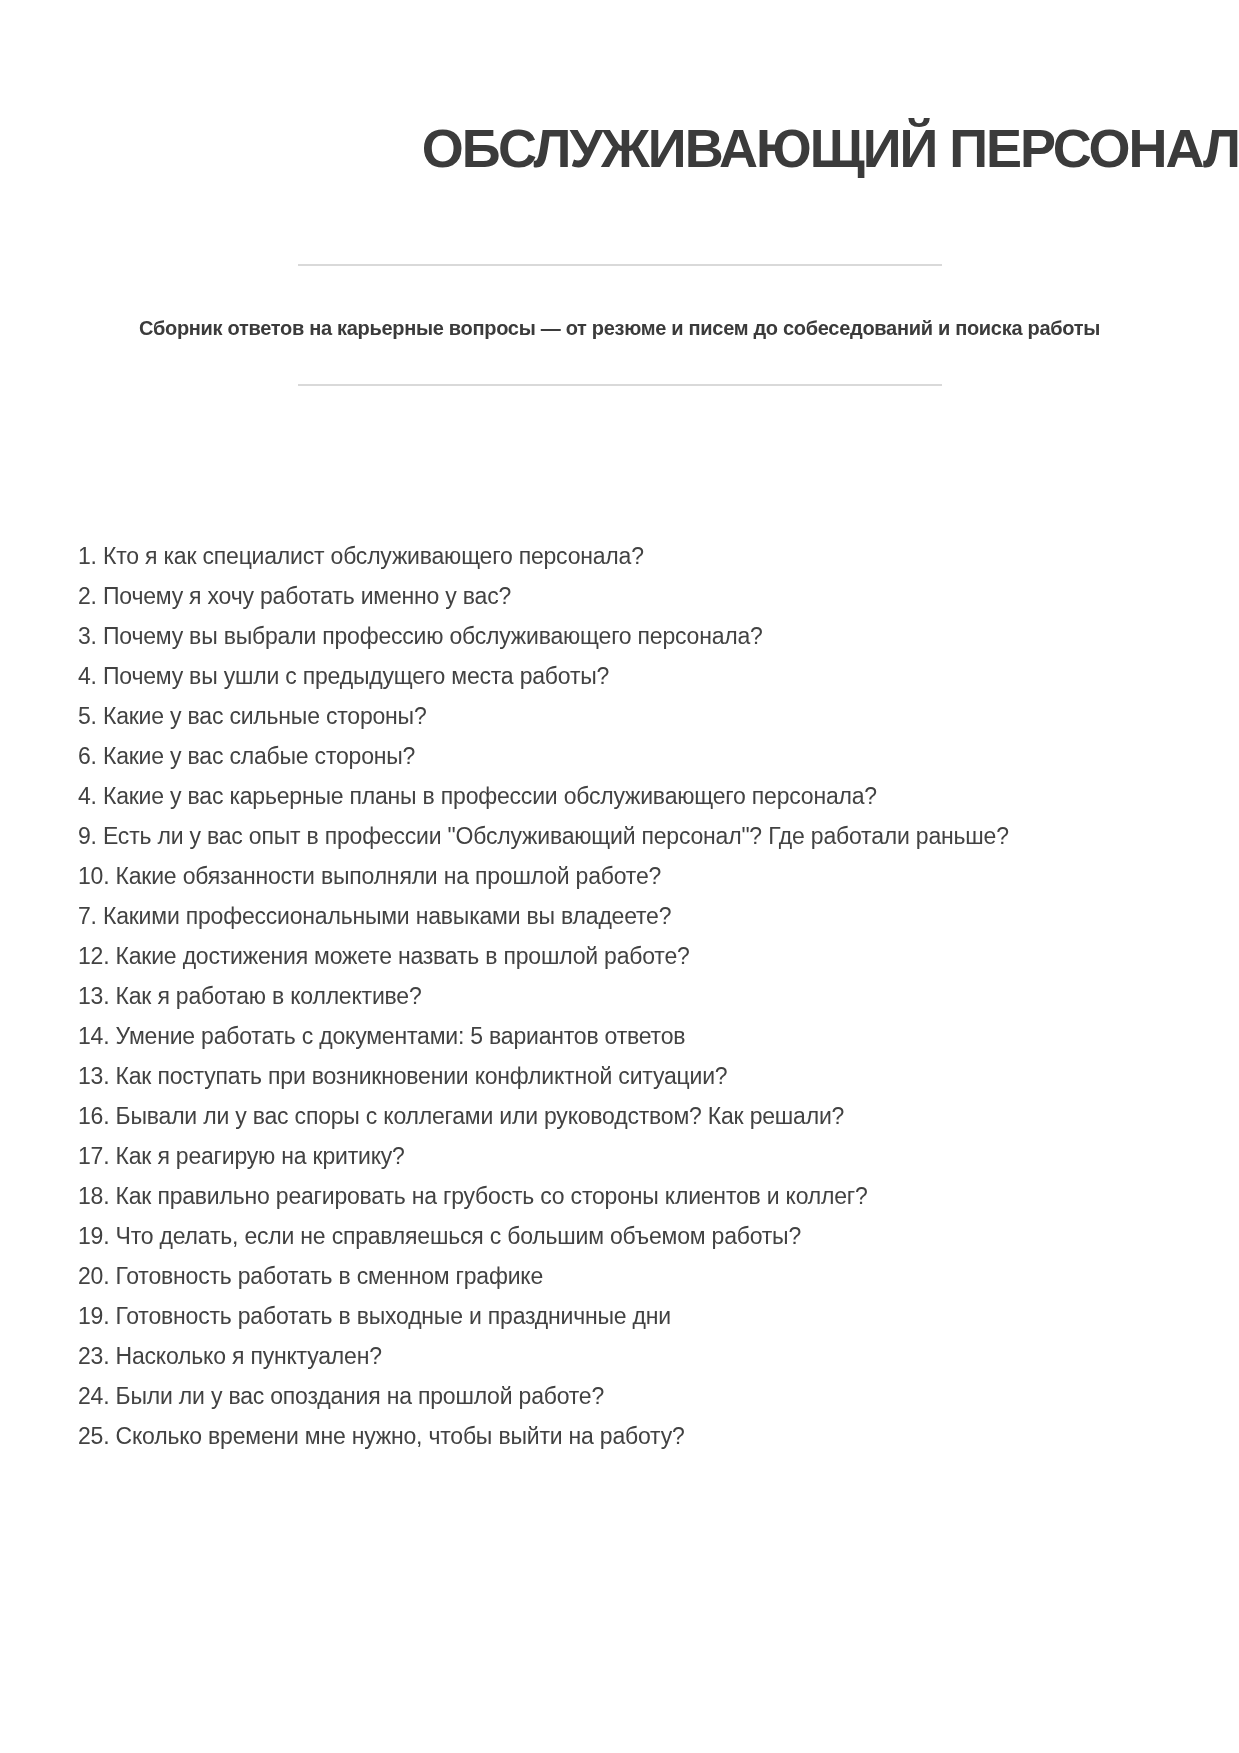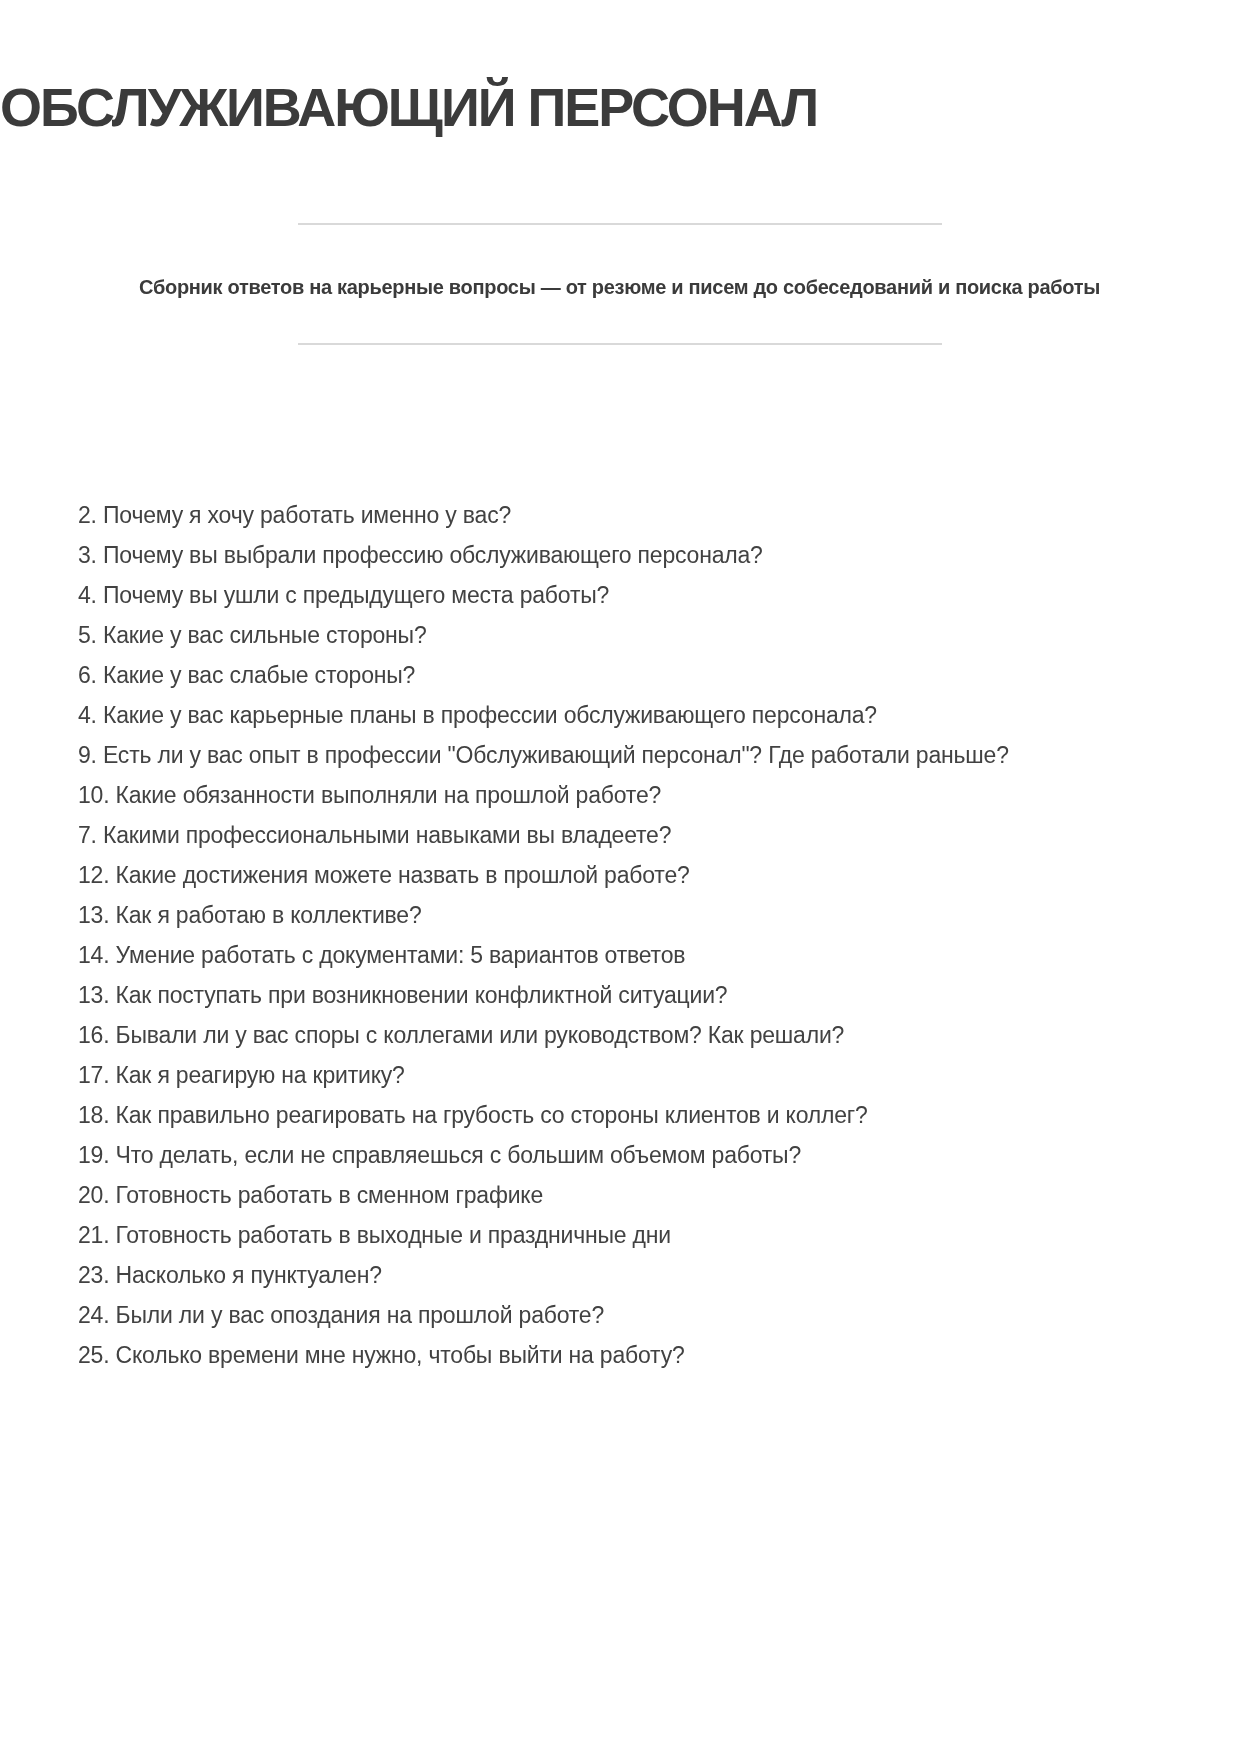--- a/index.html
+++ b/index.html
@@ -19,22 +19,22 @@
     background: var(--bg-color);
     font-family: "Liberation Sans", sans-serif;
     overflow: hidden;
   }
   .page {
     width: 1239px;
     height: 1753px;
     background: var(--bg-color);
   }
   .doc-title {
-    margin: 76px 0 0 0;
-    text-align: left;
+    margin: 117px 0 0 0;
+    text-align: right;
     font-size: 54px;
     line-height: 62px;
     font-weight: 700;
     letter-spacing: -2px;
     color: var(--title-color);
   }
   .divider {
     width: 644px;
     height: 0;
     margin: 0 auto;
@@ -75,37 +75,38 @@
     <h1 class="doc-title">ОБСЛУЖИВАЮЩИЙ ПЕРСОНАЛ</h1>
 
     <div class="divider divider-top"></div>
 
     <h2 class="doc-subtitle">Сборник ответов на карьерные вопросы — от резюме и писем до собеседований и поиска работы</h2>
 
     <div class="divider divider-bottom"></div>
   </header>
 
   <main class="questions">
+    <div class="question">1. Кто я как специалист обслуживающего персонала?</div>
     <div class="question">2. Почему я хочу работать именно у вас?</div>
     <div class="question">3. Почему вы выбрали профессию обслуживающего персонала?</div>
     <div class="question">4. Почему вы ушли с предыдущего места работы?</div>
     <div class="question">5. Какие у вас сильные стороны?</div>
     <div class="question">6. Какие у вас слабые стороны?</div>
     <div class="question">4. Какие у вас карьерные планы в профессии обслуживающего персонала?</div>
     <div class="question">9. Есть ли у вас опыт в профессии "Обслуживающий персонал"? Где работали раньше?</div>
     <div class="question">10. Какие обязанности выполняли на прошлой работе?</div>
     <div class="question">7. Какими профессиональными навыками вы владеете?</div>
     <div class="question">12. Какие достижения можете назвать в прошлой работе?</div>
     <div class="question">13. Как я работаю в коллективе?</div>
     <div class="question">14. Умение работать с документами: 5 вариантов ответов</div>
     <div class="question">13. Как поступать при возникновении конфликтной ситуации?</div>
     <div class="question">16. Бывали ли у вас споры с коллегами или руководством? Как решали?</div>
     <div class="question">17. Как я реагирую на критику?</div>
     <div class="question">18. Как правильно реагировать на грубость со стороны клиентов и коллег?</div>
     <div class="question">19. Что делать, если не справляешься с большим объемом работы?</div>
     <div class="question">20. Готовность работать в сменном графике</div>
-    <div class="question">21. Готовность работать в выходные и праздничные дни</div>
+    <div class="question">19. Готовность работать в выходные и праздничные дни</div>
     <div class="question">23. Насколько я пунктуален?</div>
     <div class="question">24. Были ли у вас опоздания на прошлой работе?</div>
     <div class="question">25. Сколько времени мне нужно, чтобы выйти на работу?</div>
   </main>
 
 </div>
 
 </body></html>

